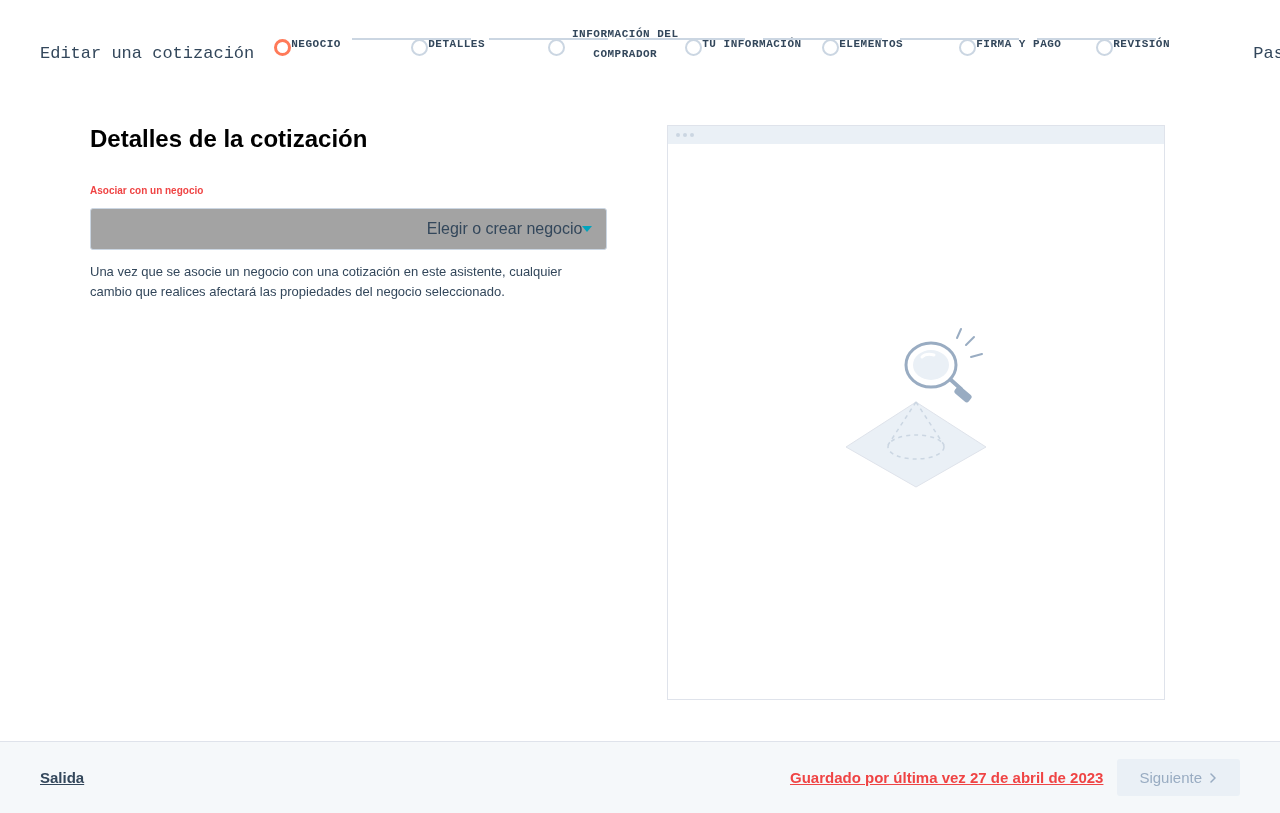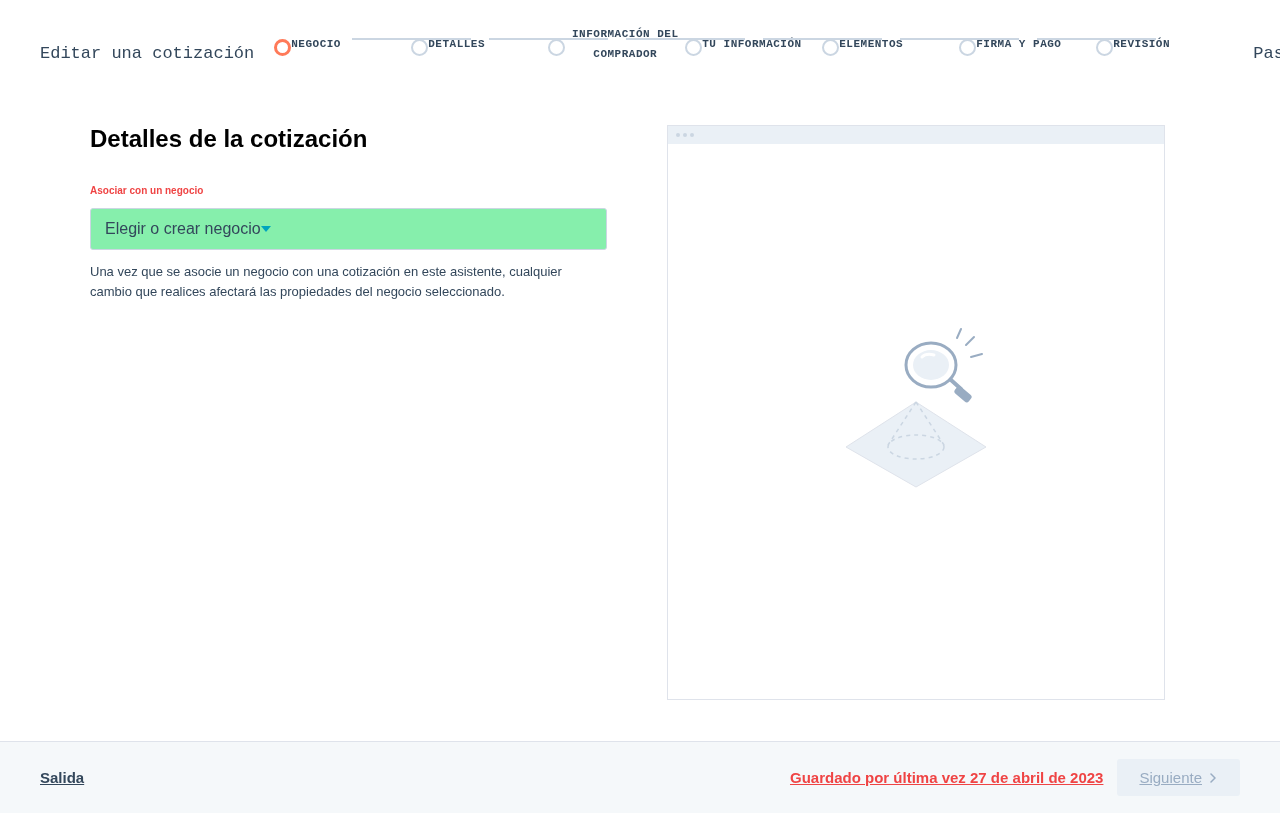--- a/index.html
+++ b/index.html
@@ -99,26 +99,26 @@
     }
     .field-label {
       font-size: 10px;
       font-weight: 600;
       color: #ef4444;
       margin-bottom: 12px;
     }
     .select-box {
       display: flex;
       align-items: center;
-      justify-content: flex-start;
+      justify-content: flex-end;
       width: 100%;
       height: 42px;
       border: 1px solid #cbd6e2;
       border-radius: 3px;
-      background: #86efac;
+      background: #a3a3a3;
       padding: 0 14px;
       cursor: pointer;
       margin-bottom: 12px;
     }
     .select-text {
       font-size: 16px;
       color: #33475b;
     }
     .select-caret {
       width: 0;
@@ -204,21 +204,20 @@
       align-items: center;
       gap: 6px;
       padding: 10px 22px;
       background: #eaf0f6;
       border: none;
       border-radius: 3px;
       font-size: 15px;
       font-weight: 500;
       color: #99acc2;
       cursor: not-allowed;
-      text-decoration: underline;
     }
     .next-button svg {
       width: 10px;
       height: 10px;
     }
   </style>
 </head>
 <body>
 
 <div class="top-bar">

